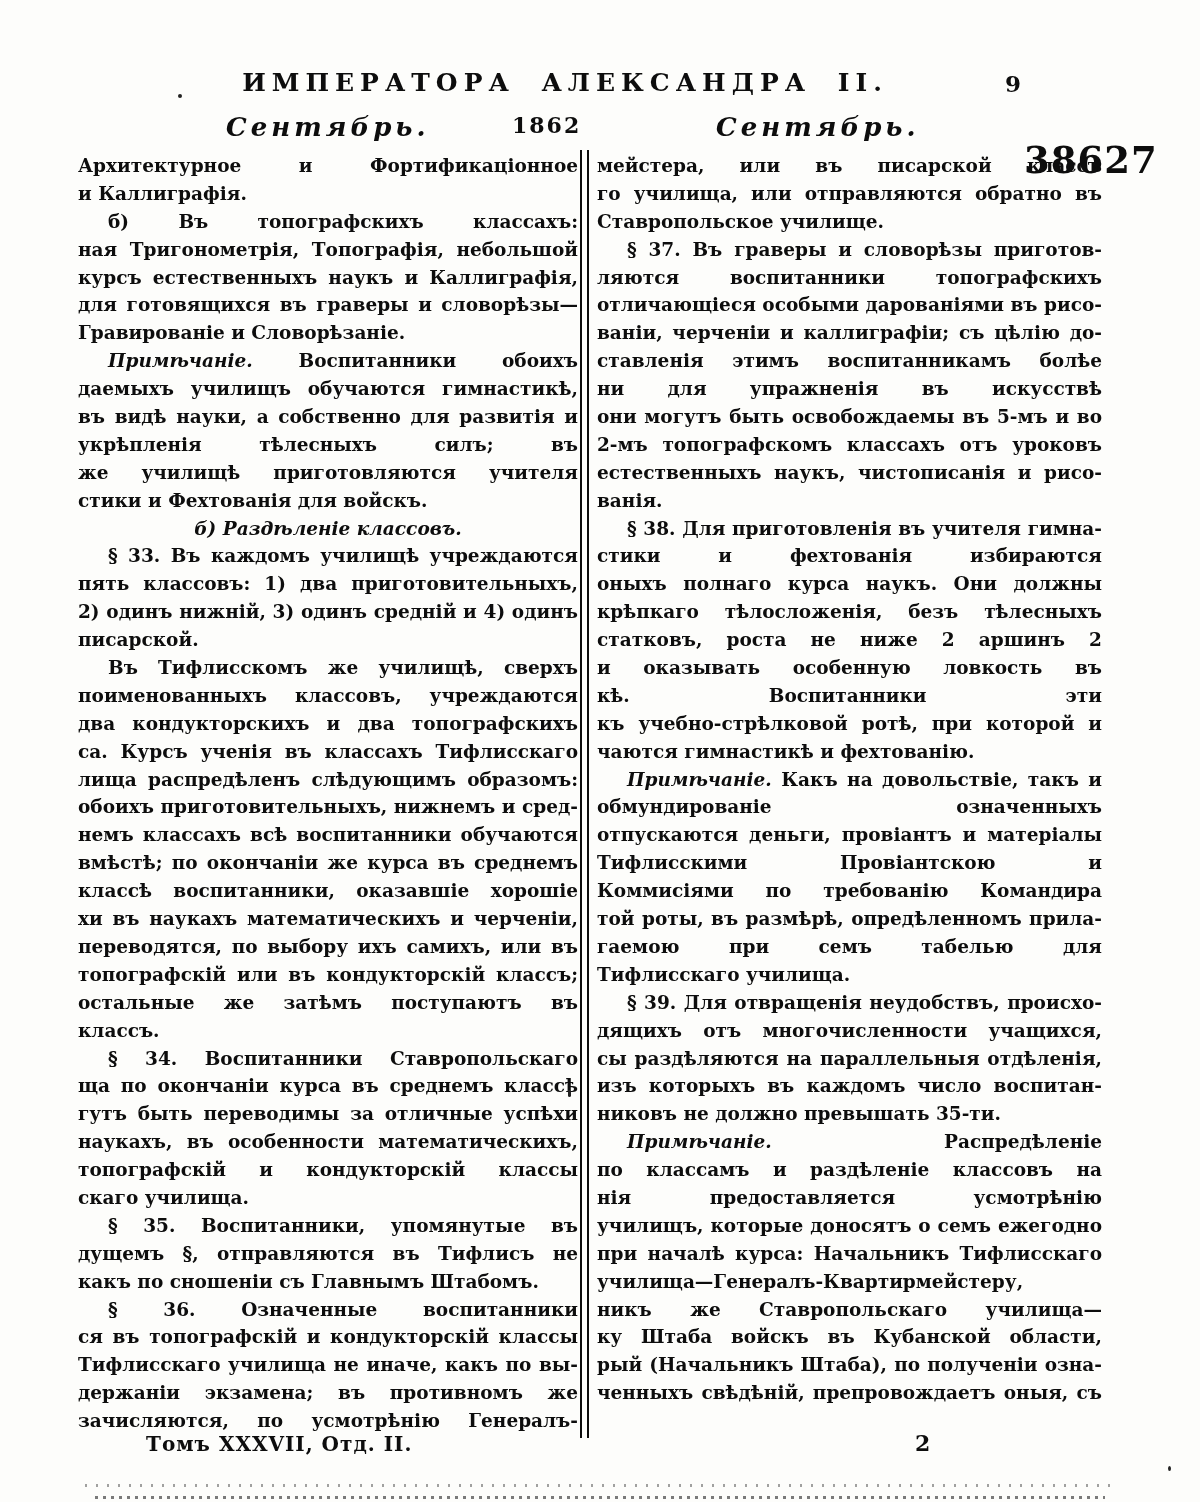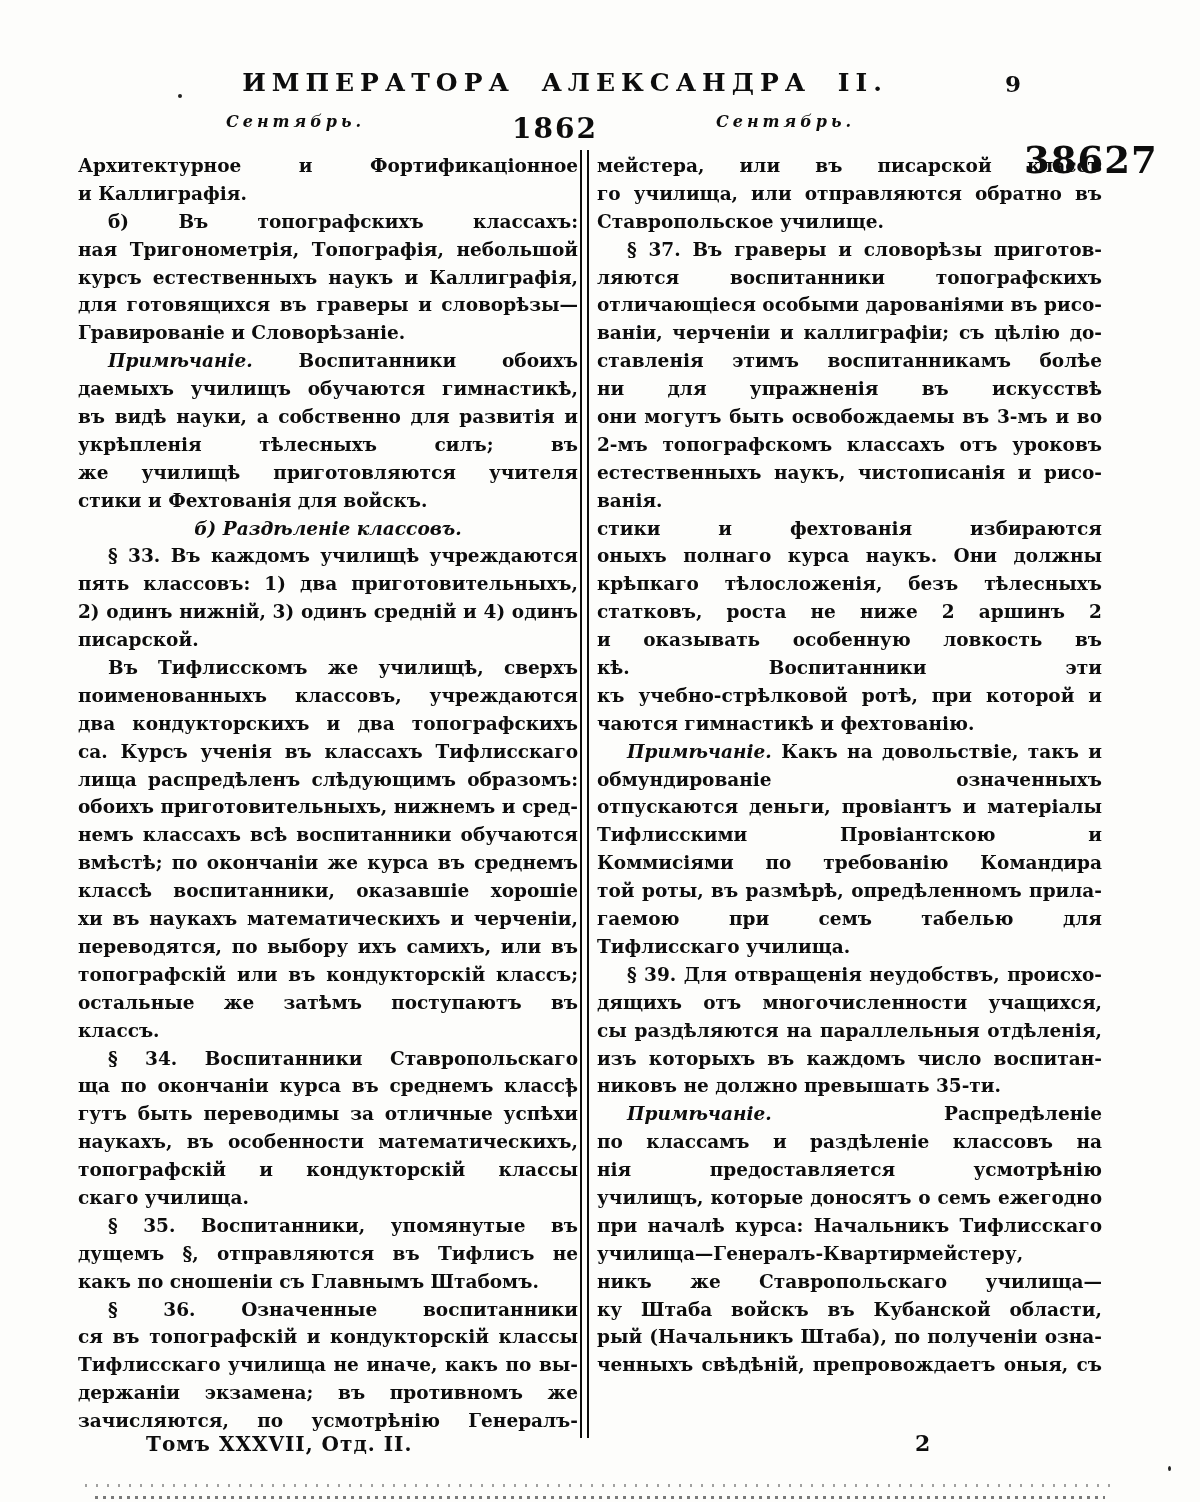--- a/index.html
+++ b/index.html
@@ -7,24 +7,24 @@
     width:1200px;height:1502px;position:relative;overflow:hidden;
     background:#fdfdfb;
     font-family:"DejaVu Serif","DejaVu Sans",serif;
     color:#0d0d0d;
   }
   .abs{position:absolute;}
   
   .title-row{left:0;top:68px;width:1130px;text-align:center;
     font-size:25px;font-weight:700;letter-spacing:6px;word-spacing:12px;}
   .pageno{left:1005px;top:70px;font-size:23px;font-weight:700;}
-  .month{top:112px;font-size:16px;font-weight:700;font-style:italic;letter-spacing:4px;}
+  .month{top:112px;font-size:26px;font-weight:700;font-style:italic;letter-spacing:4px;}
   .month.l{left:226px;}
   .month.r{left:716px;}
-  .year{left:512px;top:112px;font-size:28px;font-weight:700;letter-spacing:2px;}
+  .year{left:512px;top:112px;font-size:22px;font-weight:700;letter-spacing:2px;}
   .stamp{left:1024px;top:138px;font-size:37px;font-weight:700;letter-spacing:1px;
     font-family:"DejaVu Serif",serif;}
   
   .col{top:152px;font-size:18.5px;font-weight:700;}
   #col-left{left:78px;width:500px;}
   #col-right{left:597px;width:505px;}
   .ln{
     height:27.9px;line-height:27.9px;overflow:hidden;
     text-align:justify;text-align-last:justify;
     white-space:normal;
@@ -109,24 +109,25 @@
 <div class="abs col" id="col-right">
     <div class="ln">мейстера, или въ писарской классъ Тифлисска-</div>
     <div class="ln">го училища, или отправляются обратно въ</div>
     <div class="ln end">Ставропольское училище.</div>
     <div class="ln ind">§ 37. Въ граверы и словорѣзы приготов-</div>
     <div class="ln">ляются воспитанники топографскихъ классовъ,</div>
     <div class="ln">отличающіеся особыми дарованіями въ рисо-</div>
     <div class="ln">ваніи, черченіи и каллиграфіи; съ цѣлію до-</div>
     <div class="ln">ставленія этимъ воспитанникамъ болѣе време-</div>
     <div class="ln">ни для упражненія въ искусствѣ гравированія,</div>
-    <div class="ln">они могутъ быть освобождаемы въ 3-мъ и во</div>
+    <div class="ln">они могутъ быть освобождаемы въ 5-мъ и во</div>
     <div class="ln">2-мъ топографскомъ классахъ отъ уроковъ</div>
     <div class="ln">естественныхъ наукъ, чистописанія и рисо-</div>
     <div class="ln end">ванія.</div>
+    <div class="ln ind">§ 38. Для приготовленія въ учителя гимна-</div>
     <div class="ln">стики и фехтованія избираются воспитанники</div>
     <div class="ln">оныхъ полнаго курса наукъ. Они должны быть</div>
     <div class="ln">крѣпкаго тѣлосложенія, безъ тѣлесныхъ недо-</div>
     <div class="ln">статковъ, роста не ниже 2 аршинъ 2 вершковъ,</div>
     <div class="ln">и оказывать особенную ловкость въ гимнасти-</div>
     <div class="ln">кѣ. Воспитанники эти прикомандировываются</div>
     <div class="ln">къ учебно-стрѣлковой ротѣ, при которой и обу-</div>
     <div class="ln end">чаются гимнастикѣ и фехтованію.</div>
     <div class="ln ind"><em>Примѣчаніе.</em><span> Какъ на довольствіе, такъ и на</span></div>
     <div class="ln">обмундированіе означенныхъ воспитанниковъ</div>

